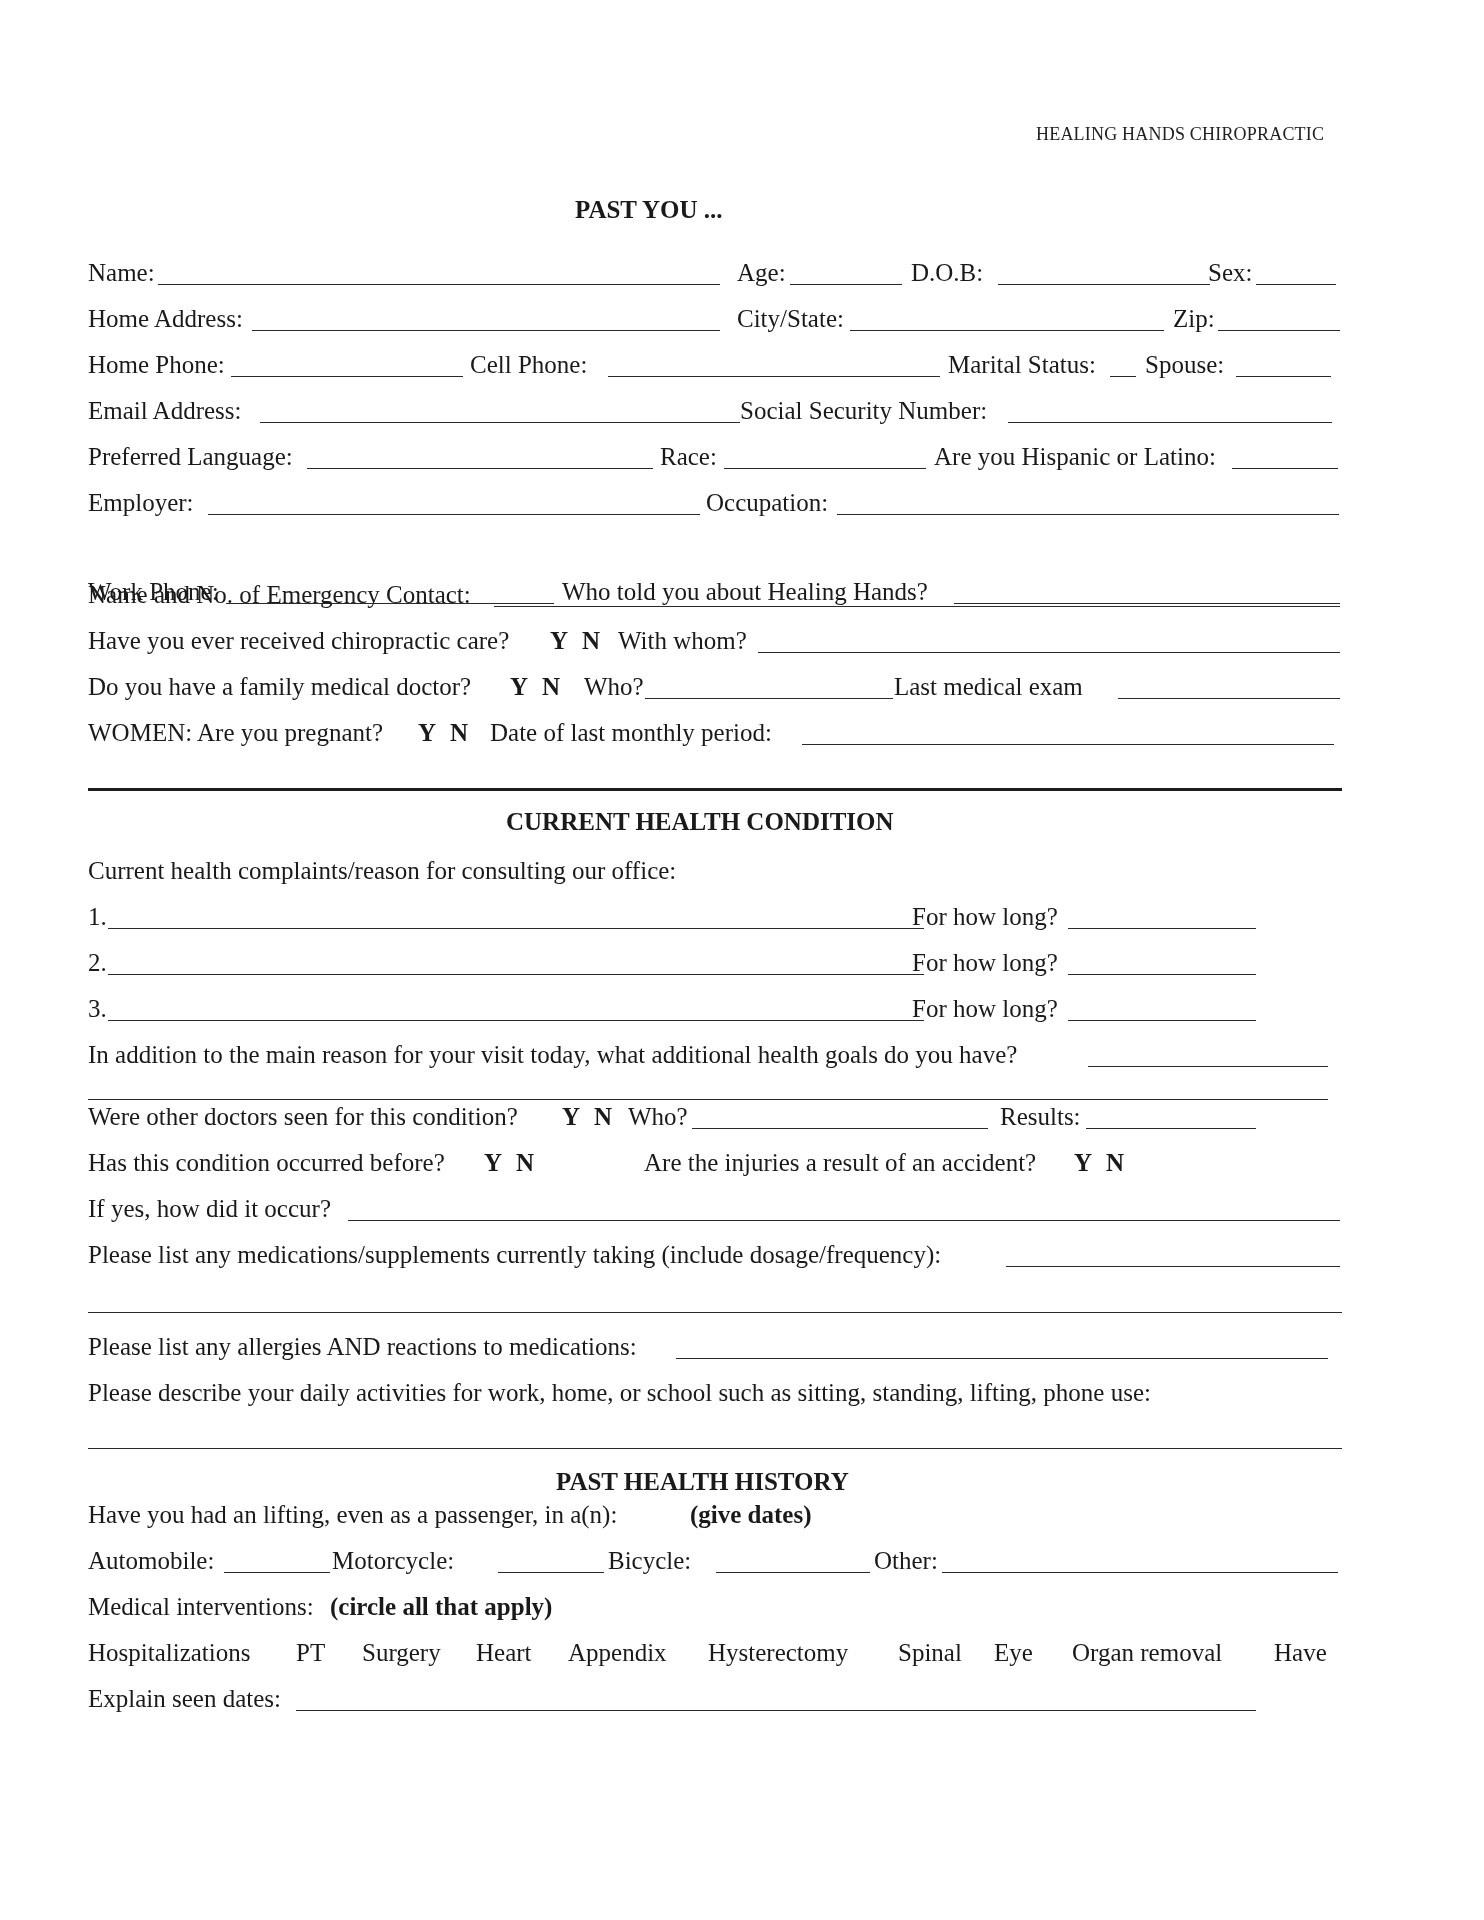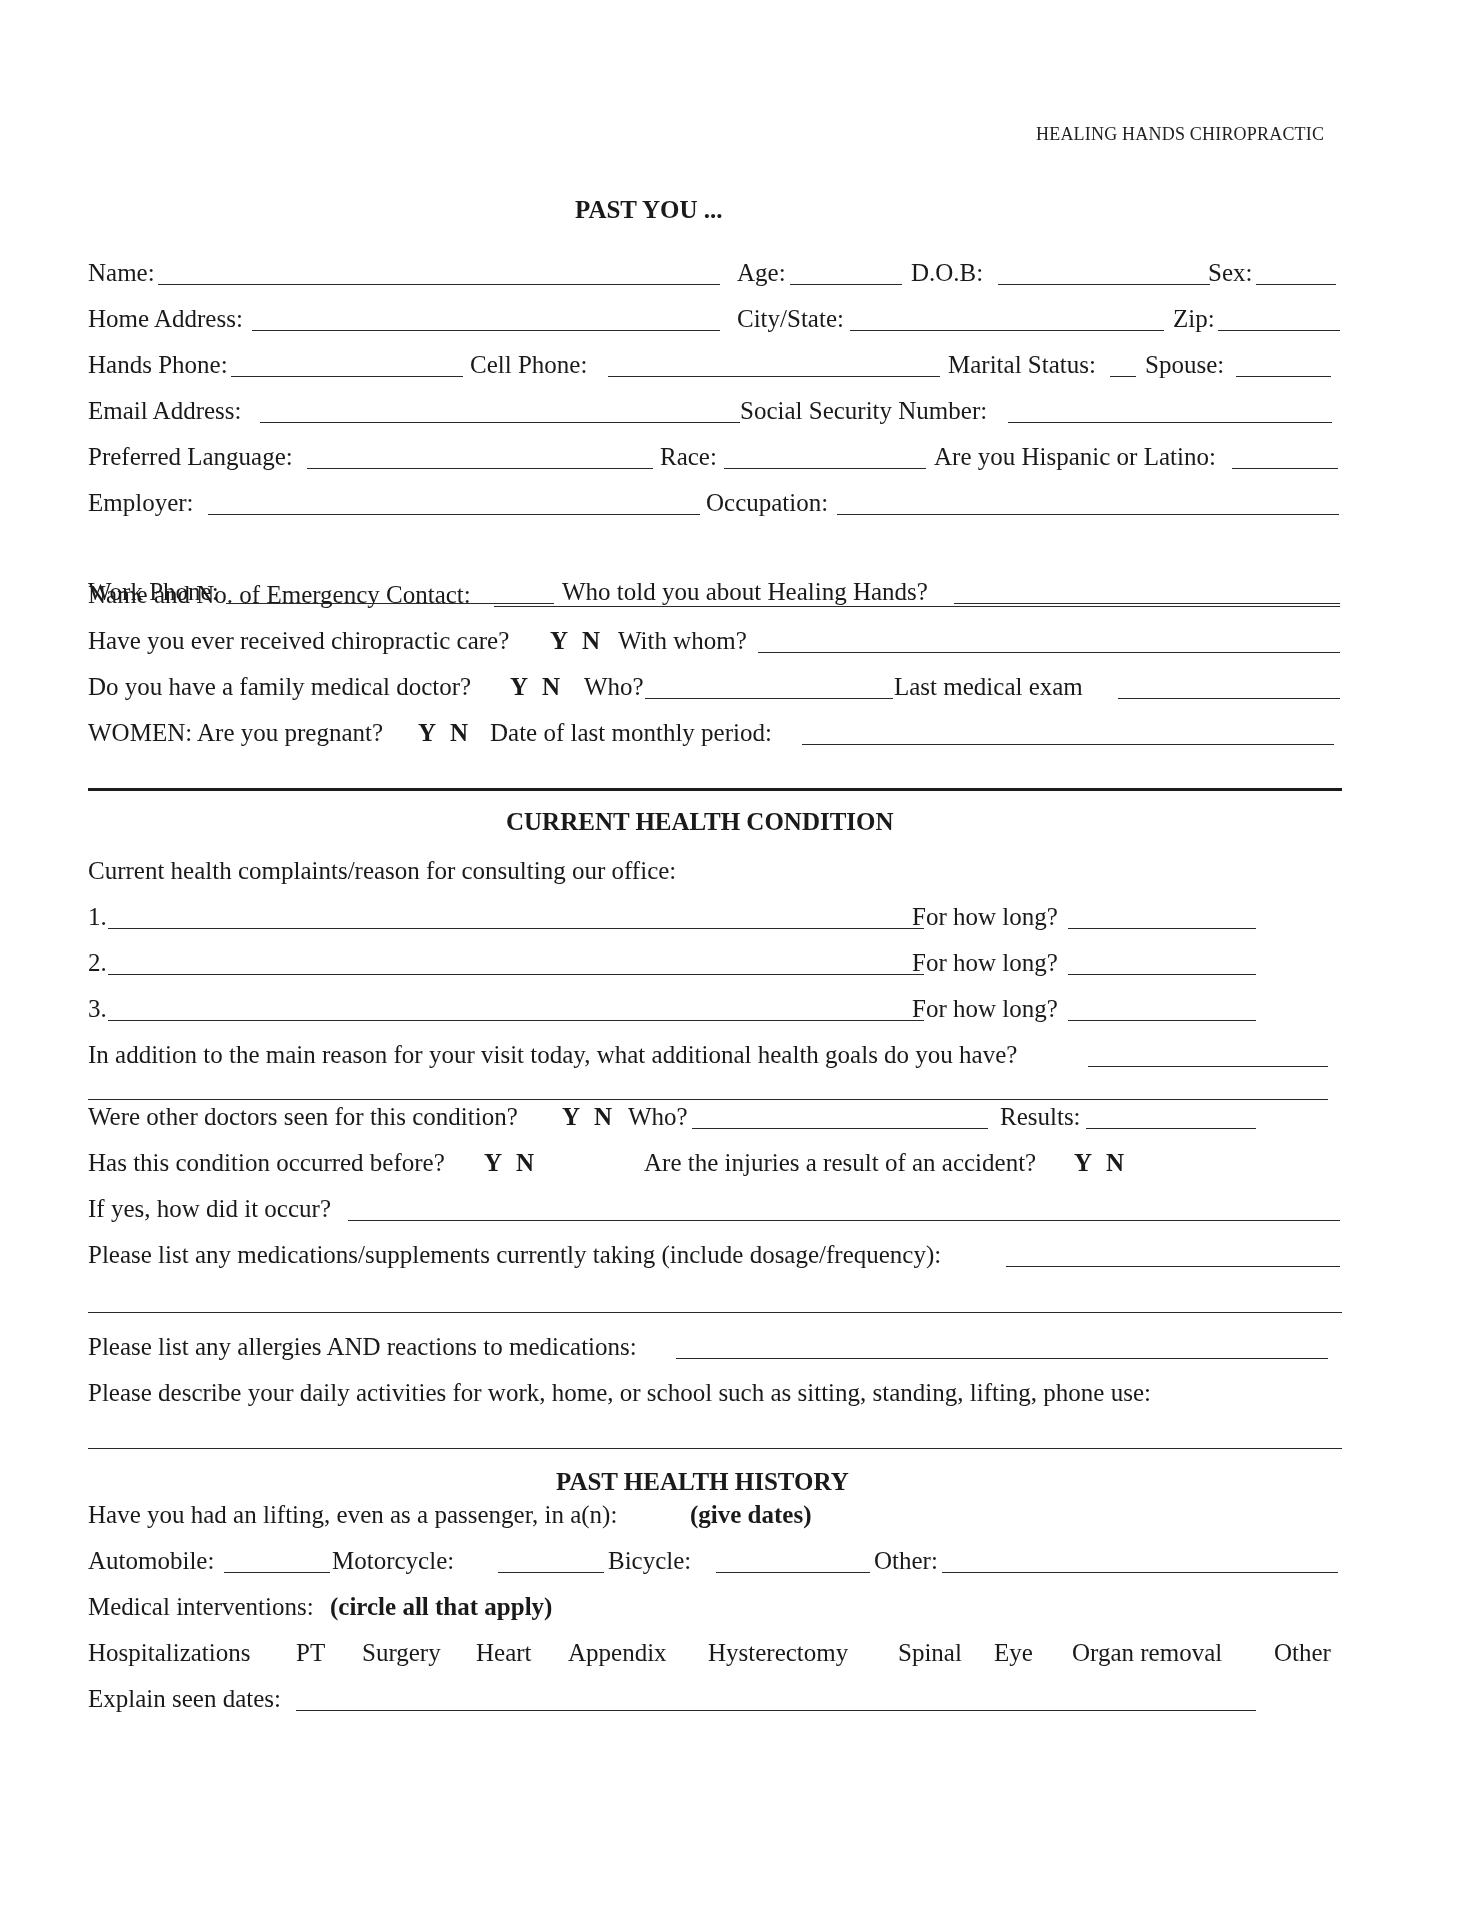--- a/index.html
+++ b/index.html
@@ -37,21 +37,21 @@
 <div class="row" style="top:302px;">
   <span class="t" style="left:0">Home Address:</span>
   <span class="ln" style="left:164px; width:468px;"></span>
   <span class="t" style="left:649px">City/State:</span>
   <span class="ln" style="left:762px; width:314px;"></span>
   <span class="t" style="left:1085px">Zip:</span>
   <span class="ln" style="left:1130px; width:122px;"></span>
 </div>
 
 <div class="row" style="top:348px;">
-  <span class="t" style="left:0">Hands Phone:</span>
+  <span class="t" style="left:0">Home Phone:</span>
   <span class="ln" style="left:143px; width:232px;"></span>
   <span class="t" style="left:382px">Cell Phone:</span>
   <span class="ln" style="left:520px; width:332px;"></span>
   <span class="t" style="left:860px">Marital Status:</span>
   <span class="ln" style="left:1022px; width:26px;"></span>
   <span class="t" style="left:1057px">Spouse:</span>
   <span class="ln" style="left:1148px; width:95px;"></span>
 </div>
 
 <div class="row" style="top:394px;">
@@ -214,19 +214,19 @@
 <div class="row" style="top:1636px;">
   <span class="t" style="left:0">Hospitalizations</span>
   <span class="t" style="left:208px">PT</span>
   <span class="t" style="left:274px">Surgery</span>
   <span class="t" style="left:388px">Heart</span>
   <span class="t" style="left:480px">Appendix</span>
   <span class="t" style="left:620px">Hysterectomy</span>
   <span class="t" style="left:810px">Spinal</span>
   <span class="t" style="left:906px">Eye</span>
   <span class="t" style="left:984px">Organ removal</span>
-  <span class="t" style="left:1186px">Other</span>
+  <span class="t" style="left:1186px">Have</span>
 </div>
 
 <div class="row" style="top:1682px;">
   <span class="t" style="left:0">Explain seen dates:</span>
   <span class="ln" style="left:208px; width:960px;"></span>
 </div>
 
 </body></html>

